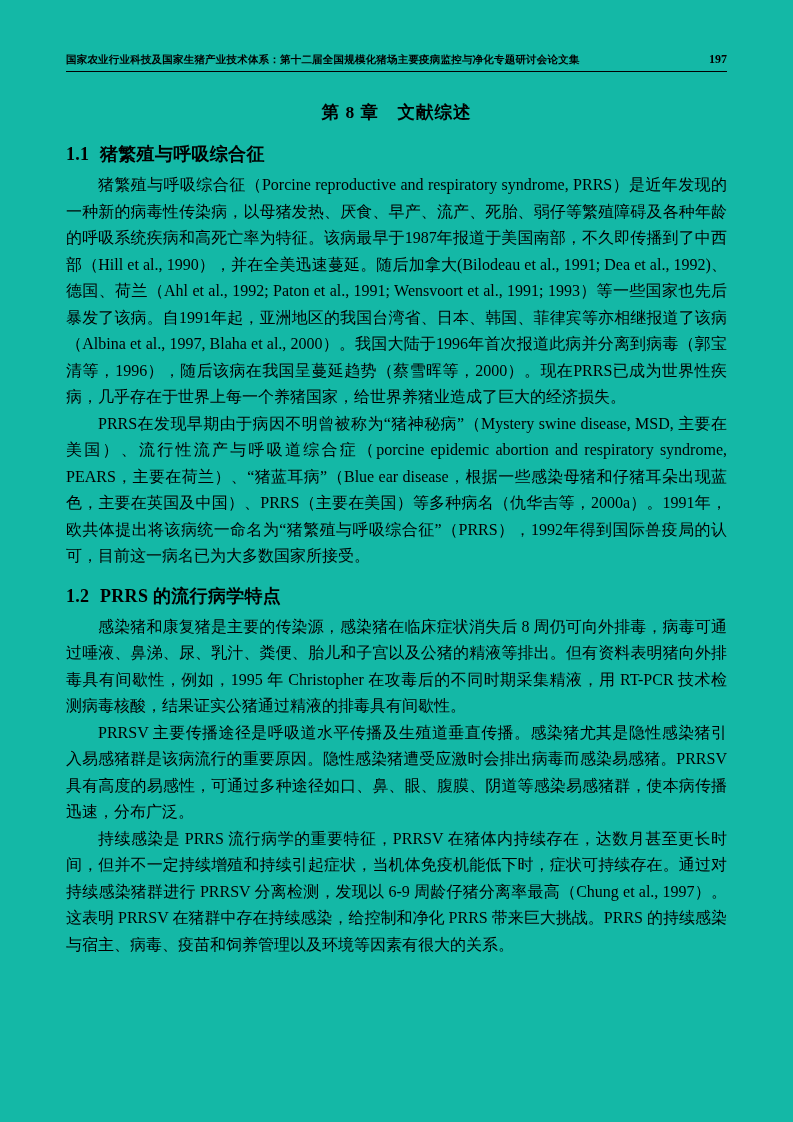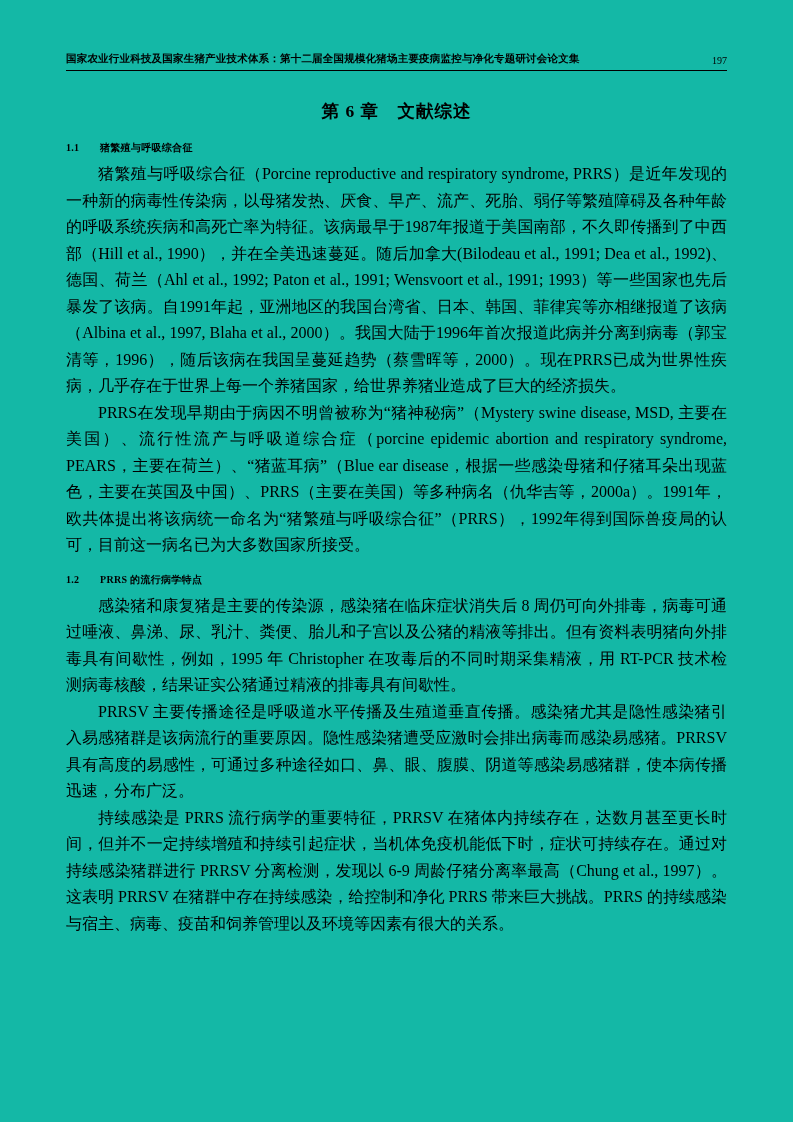--- a/index.html
+++ b/index.html
@@ -30,41 +30,41 @@
     align-items: flex-end;
     justify-content: space-between;
     font-size: 10.5px;
     font-weight: bold;
     padding-bottom: 4px;
   }
   .header-title {
     letter-spacing: 0.2px;
   }
   .header-page {
-    font-size: 10px;
-    font-weight: normal;
+    font-size: 12px;
+    font-weight: bold;
     padding-left: 10px;
   }
   .header-rule {
     border-bottom: 1.1px solid #000;
     width: 100%;
     margin-top: 0px;
   }
   
   .chapter-title {
     text-align: center;
     font-size: 17.5px;
     font-weight: bold;
     margin-top: 28px;
     margin-bottom: 18px;
     letter-spacing: 1px;
   }
   
   h2.sec {
-    font-size: 10px;
+    font-size: 18px;
     font-weight: bold;
     margin: 14px 0 6px 0;
     letter-spacing: 0.3px;
   }
   h2.sec .num {
     display: inline-block;
     width: 34px;
   }
   h3.subsec {
     font-size: 12.5px;
@@ -94,21 +94,21 @@
   <div class="content">
 
     <div>
       <div class="header">
         <span class="header-title">国家农业行业科技及国家生猪产业技术体系：第十二届全国规模化猪场主要疫病监控与净化专题研讨会论文集</span>
         <span class="header-page">197</span>
       </div>
       <div class="header-rule"></div>
     </div>
 
-    <div class="chapter-title">第 6 章　文献综述</div>
+    <div class="chapter-title">第 8 章　文献综述</div>
 
     <h2 class="sec">
       <span class="num">1.1</span><span>猪繁殖与呼吸综合征</span>
     </h2>
     <p class="body">猪繁殖与呼吸综合征（Porcine reproductive and respiratory syndrome, PRRS）是近年发现的一种新的病毒性传染病，以母猪发热、厌食、早产、流产、死胎、弱仔等繁殖障碍及各种年龄的呼吸系统疾病和高死亡率为特征。该病最早于1987年报道于美国南部，不久即传播到了中西部（Hill et al., 1990），并在全美迅速蔓延。随后加拿大(Bilodeau et al., 1991; Dea et al., 1992)、德国、荷兰（Ahl et al., 1992; Paton et al., 1991; Wensvoort et al., 1991; 1993）等一些国家也先后暴发了该病。自1991年起，亚洲地区的我国台湾省、日本、韩国、菲律宾等亦相继报道了该病（Albina et al., 1997, Blaha et al., 2000）。我国大陆于1996年首次报道此病并分离到病毒（郭宝清等，1996），随后该病在我国呈蔓延趋势（蔡雪晖等，2000）。现在PRRS已成为世界性疾病，几乎存在于世界上每一个养猪国家，给世界养猪业造成了巨大的经济损失。</p>
     <p class="body">PRRS在发现早期由于病因不明曾被称为“猪神秘病”（Mystery swine disease, MSD, 主要在美国）、流行性流产与呼吸道综合症（porcine epidemic abortion and respiratory syndrome, PEARS，主要在荷兰）、“猪蓝耳病”（Blue ear disease，根据一些感染母猪和仔猪耳朵出现蓝色，主要在英国及中国）、PRRS（主要在美国）等多种病名（仇华吉等，2000a）。1991年，欧共体提出将该病统一命名为“猪繁殖与呼吸综合征”（PRRS），1992年得到国际兽疫局的认可，目前这一病名已为大多数国家所接受。</p>
 
     <h2 class="sec">
       <span class="num">1.2</span><span>PRRS 的流行病学特点</span>
     </h2>

